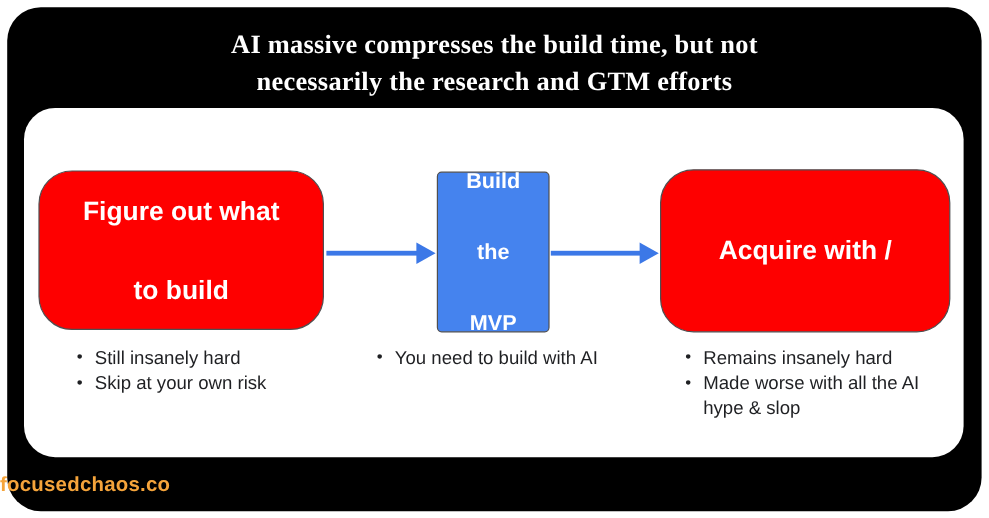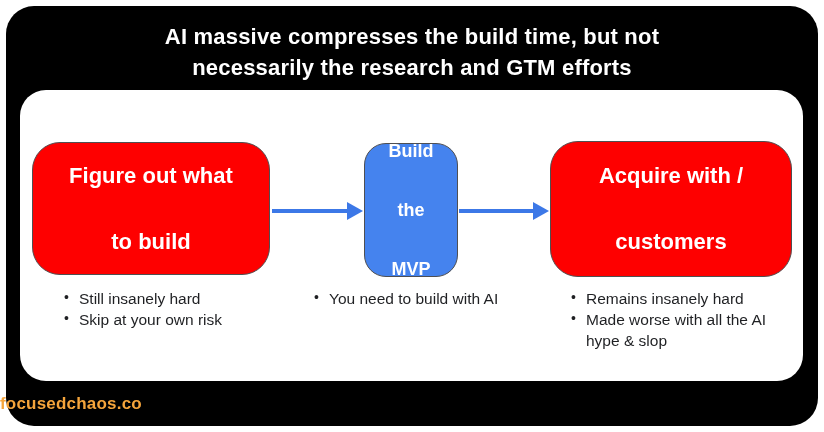--- a/index.html
+++ b/index.html
@@ -14,20 +14,21 @@
     position: absolute; left: 6px; top: 6px;
     width: 812px; height: 420px;
     background: var(--frame, #000);
     border-radius: 28px;
   }
   .title {
     position: absolute; left: 0; top: 21px; width: 824px;
     text-align: center; color: #ffffff;
     font-weight: 700; font-size: 22px; line-height: 31px;
     letter-spacing: 0.2px;
+    font-family: Liberation Serif, serif;
   }
   .title span { display: block; }
   .panel {
     position: absolute; left: 20px; top: 90px;
     width: 783px; height: 291px;
     background: var(--panel, #fff);
     border-radius: 26px;
   }
   .box {
     position: absolute; box-sizing: border-box;
@@ -38,21 +39,21 @@
     gap: 36px;
   }
   .box span { display: block; }
   .box-1 {
     left: 32px; top: 142px; width: 238px; height: 133px;
     border-radius: 28px; background: var(--red, #fe0000);
     font-size: 22px; line-height: 30px;
   }
   .box-2 {
     left: 364px; top: 143px; width: 94px; height: 134px;
-    border-radius: 22px; background: var(--blue, #4583ee);
+    border-radius: 4px; background: var(--blue, #4583ee);
     font-size: 18px; line-height: 23px;
   }
   .box-3 {
     left: 550px; top: 141px; width: 242px; height: 136px;
     border-radius: 28px; background: var(--red, #fe0000);
     font-size: 22px; line-height: 30px;
   }
   .arrow-line {
     position: absolute; top: 209px; height: 4px;
     background: var(--arrow, #3c78e7);
@@ -111,21 +112,20 @@
   <span>Build</span>
   <span>the</span>
   <span>MVP</span>
 </div>
 
 <div class="arrow-line arrow2-line"></div>
 <div class="arrow-head arrow2-head"></div>
 
 <div class="box box-3">
   <span>Acquire with /</span>
-  <span>customers</span>
 </div>
 
 <ul class="notes notes-1">
   <li>Still insanely hard</li>
   <li>Skip at your own risk</li>
 </ul>
 
 <ul class="notes notes-2">
   <li>You need to build with AI</li>
 </ul>

